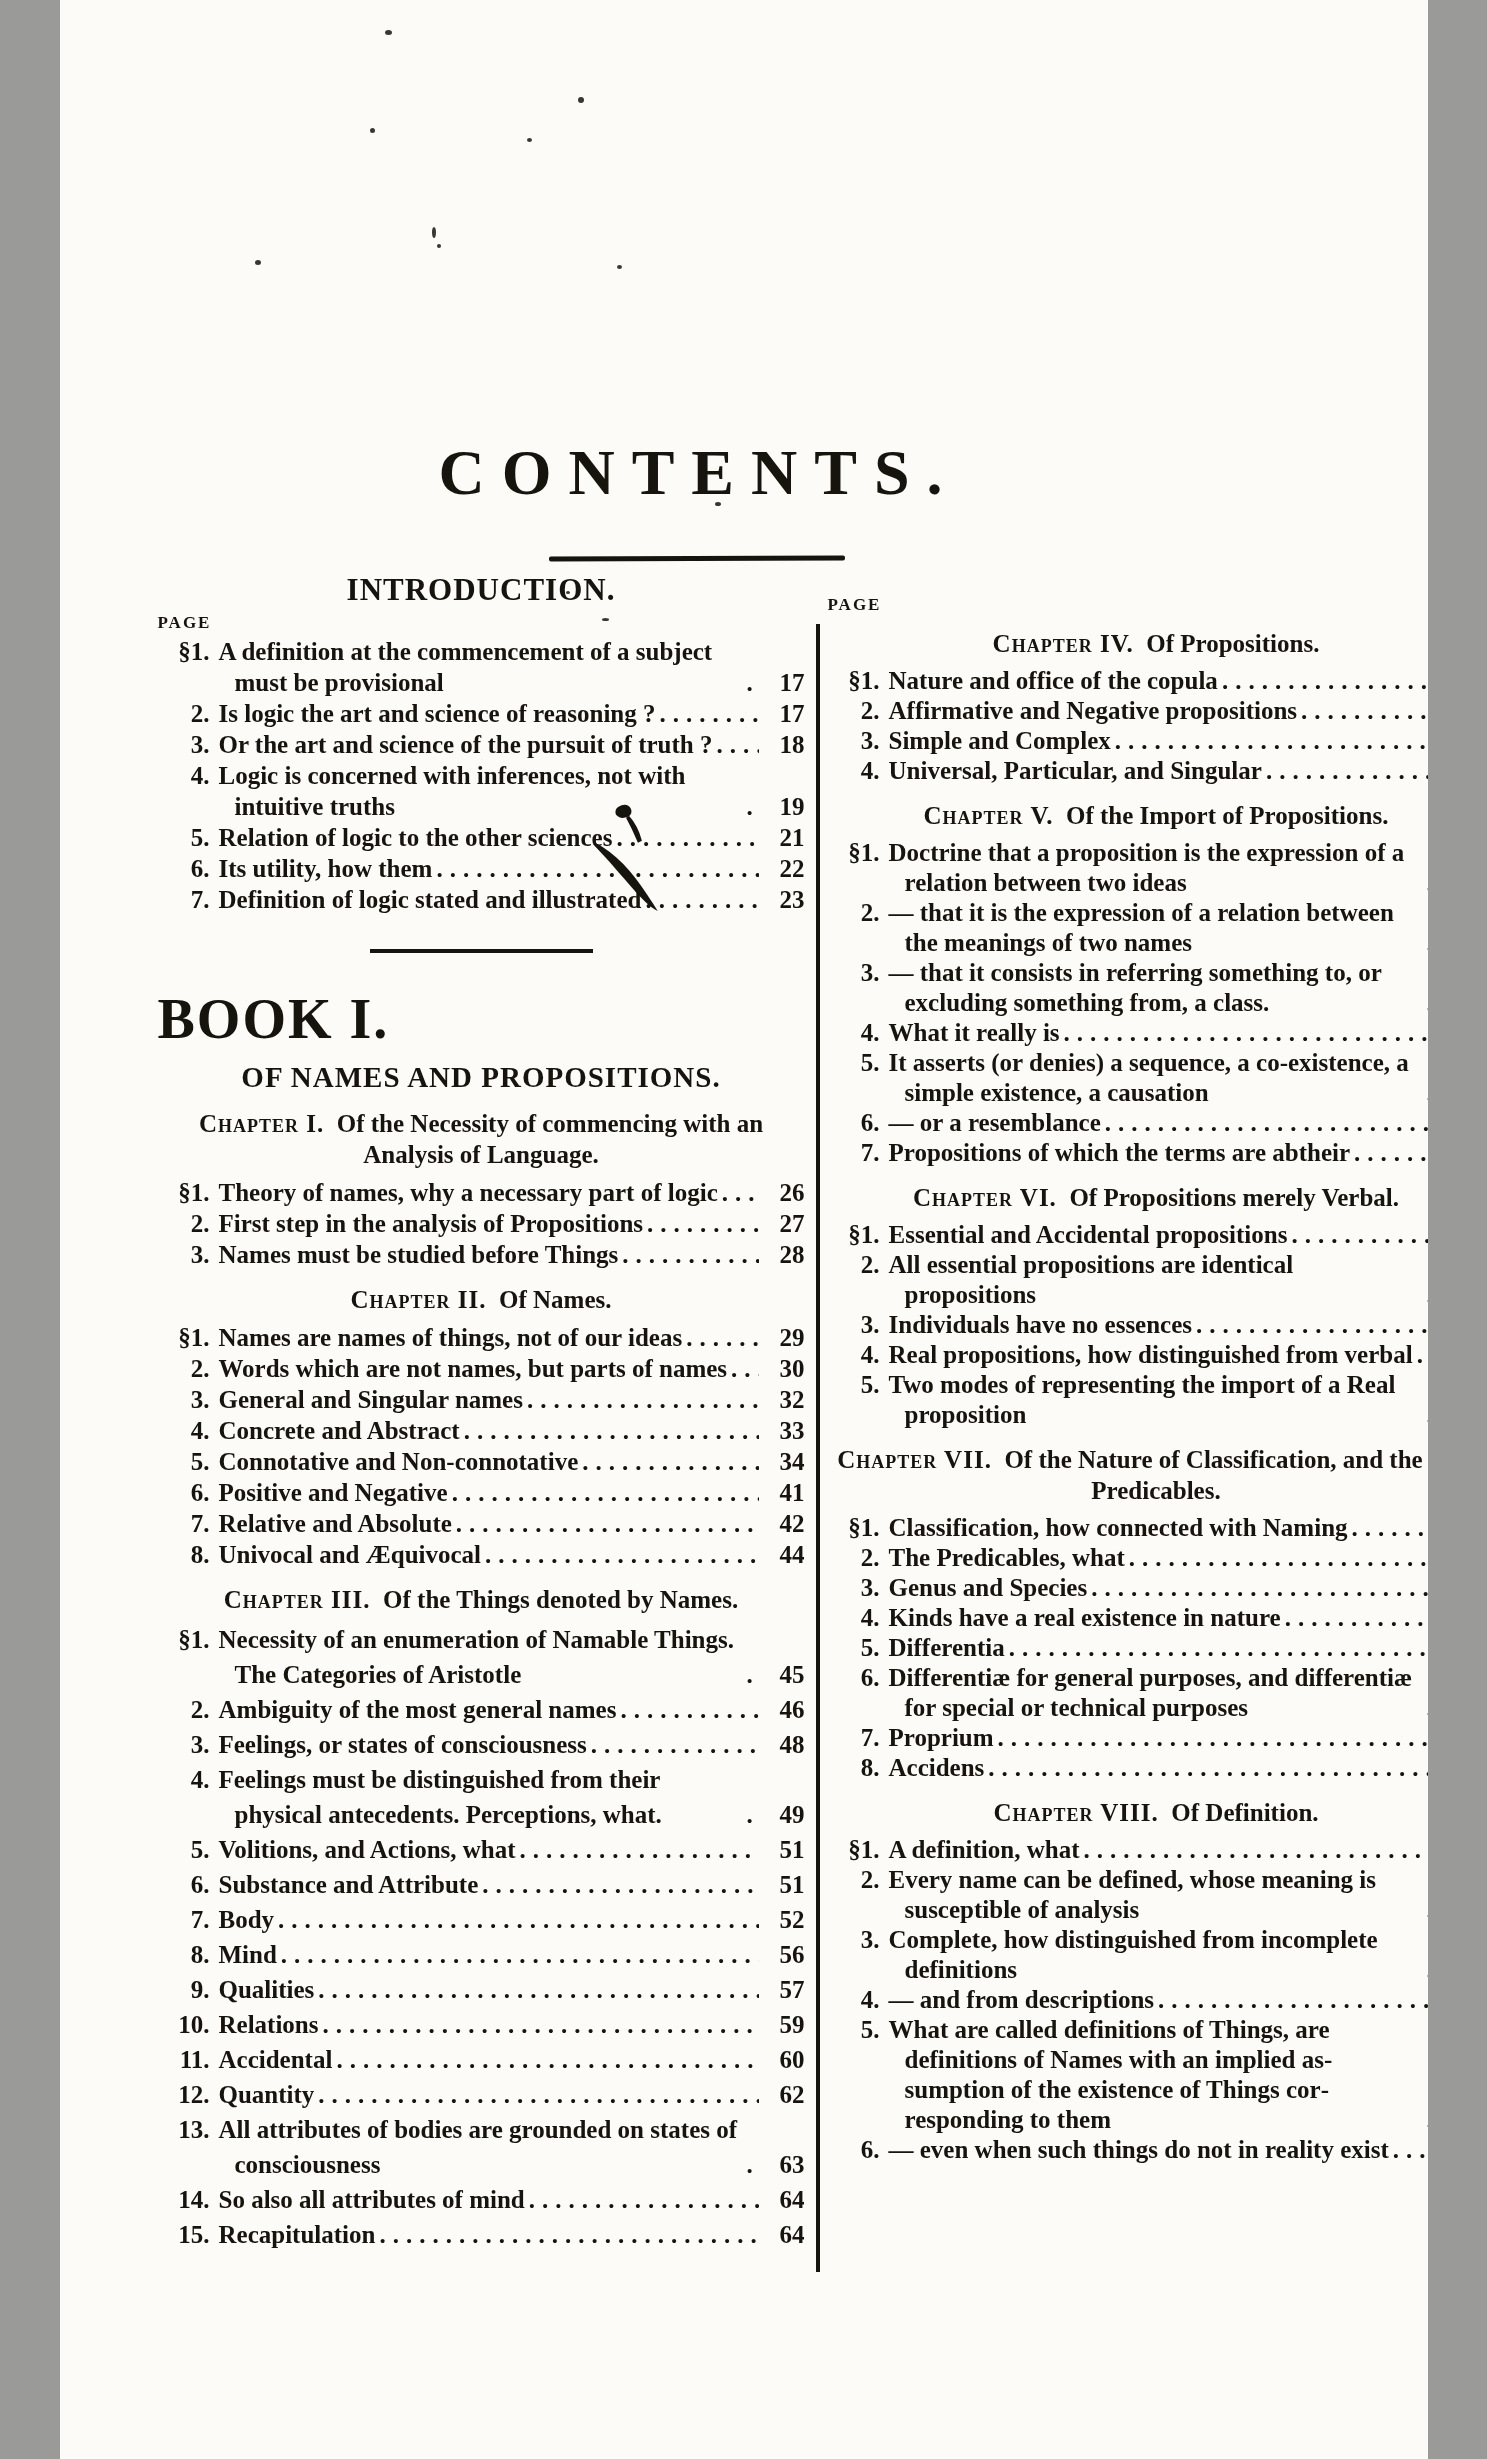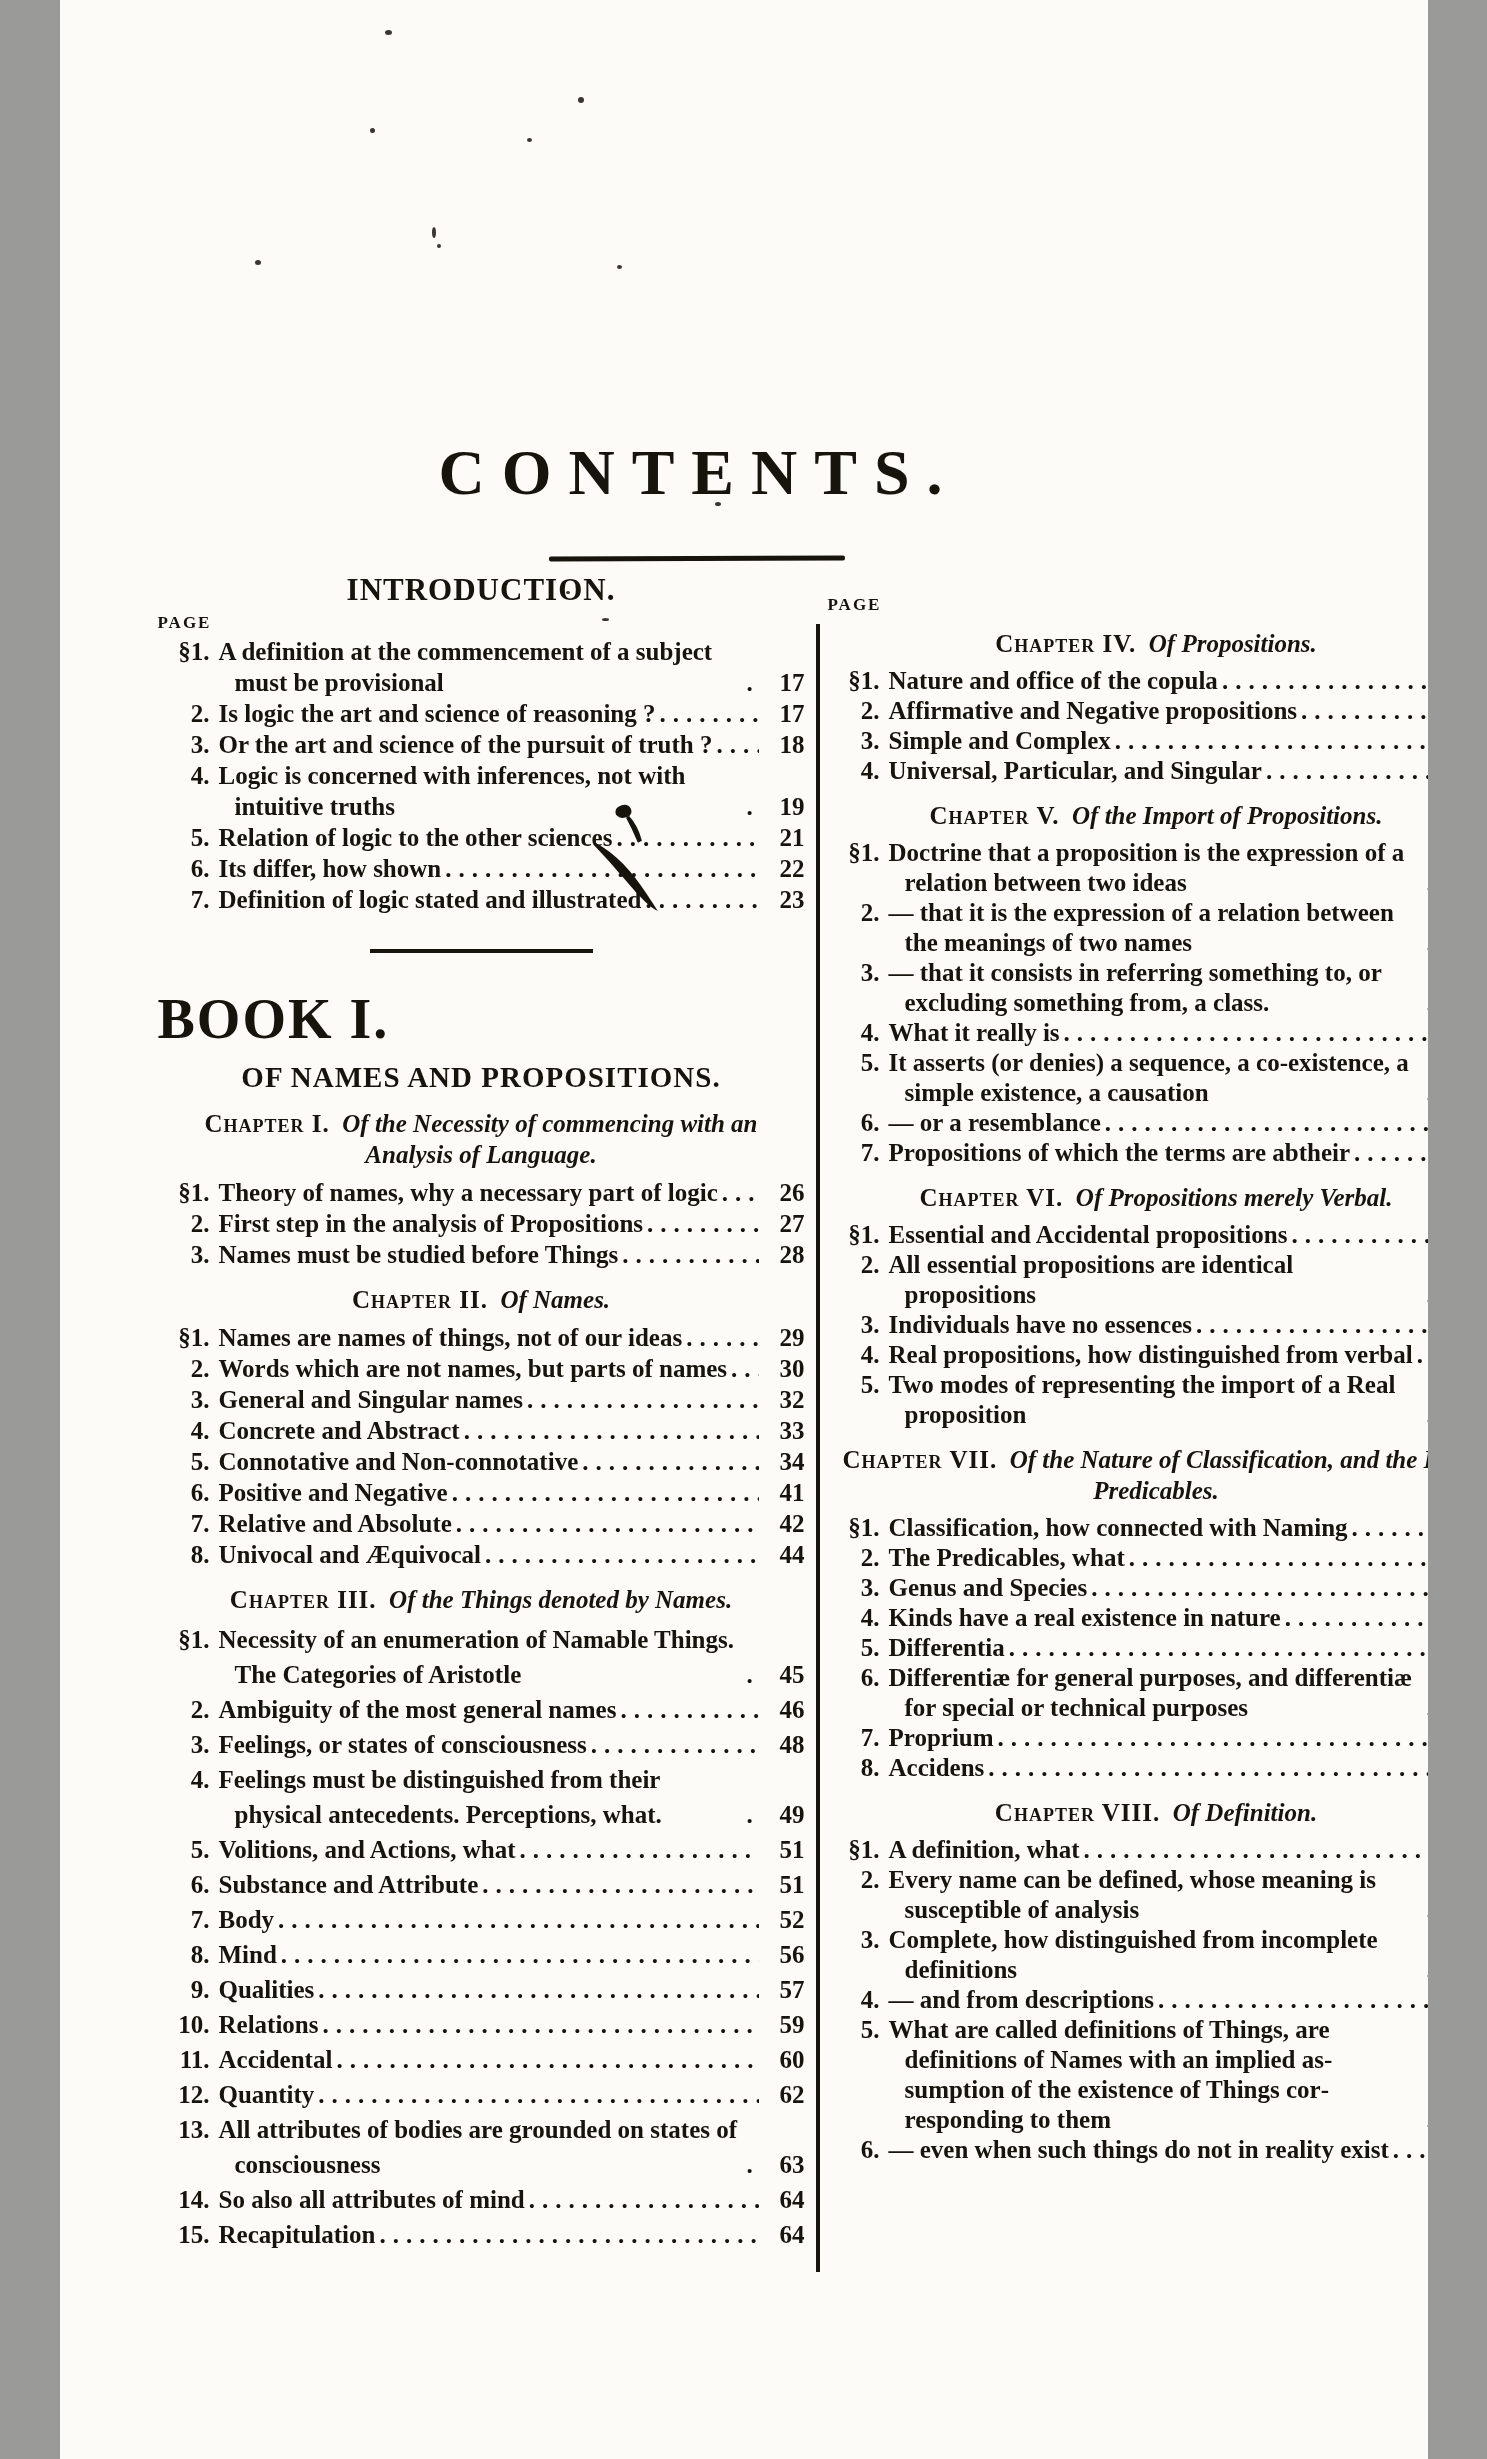--- a/index.html
+++ b/index.html
@@ -31,21 +31,21 @@
   .sec-heading{ text-align:center; font-size:31px; font-weight:bold; letter-spacing:1px; margin:2px 0 0; }
   .page-label{
     text-align:left; font-size:17px; font-weight:bold; letter-spacing:2px;
     line-height:18px; margin:6px 0 4px; padding-right:2px;
   }
   .col-right .page-label{ margin-top:26px; padding-right:24px; margin-bottom:0; }
   .book-heading{ text-align:left; font-size:56px; font-weight:bold; letter-spacing:2px; margin:12px 0 10px; }
   .book-subheading{ text-align:center; font-size:29px; font-weight:bold; letter-spacing:1px; margin:0 0 10px; }
   .chapter{ text-align:center; margin:14px 6px 7px; font-size:25px; line-height:31px; }
   .ch-label{ font-weight:bold; font-variant:small-caps; letter-spacing:1px; }
-  .ch-title{ font-weight:bold; font-style:italic; }
+  .ch-title{ font-weight:bold; }
   
   .sec-divider-wrap{ height:48px; margin-top:12px; display:flex; align-items:center; justify-content:center; }
   .sec-divider{ display:block; width:223px; height:4px; background:var(--ink); }
   
   .entries{ font-size:25px; font-weight:bold; line-height:30px; }
   .col-left .entries{ line-height:31px; }
   .entries.loose{ line-height:35px; }
   .entry{ display:flex; align-items:flex-end; }
   .num{ flex:0 0 52px; text-align:right; padding-right:9px; align-self:flex-start; white-space:nowrap; }
   .ebody{ flex:1; display:flex; align-items:flex-end; min-width:0; }
@@ -108,21 +108,21 @@
           <span class="num">5.</span>
           <span class="ebody">
             <span class="t">Relation of logic to the other sciences</span>
             <span class="leader"></span>
             <span class="pg">21</span>
           </span>
         </div>
         <div class="entry">
           <span class="num">6.</span>
           <span class="ebody">
-            <span class="t">Its differ, how shown</span>
+            <span class="t">Its utility, how them</span>
             <span class="leader"></span>
             <span class="pg">22</span>
           </span>
         </div>
         <div class="entry">
           <span class="num">7.</span>
           <span class="ebody">
             <span class="t">Definition of logic stated and illustrated</span>
             <span class="leader"></span>
             <span class="pg">23</span>

